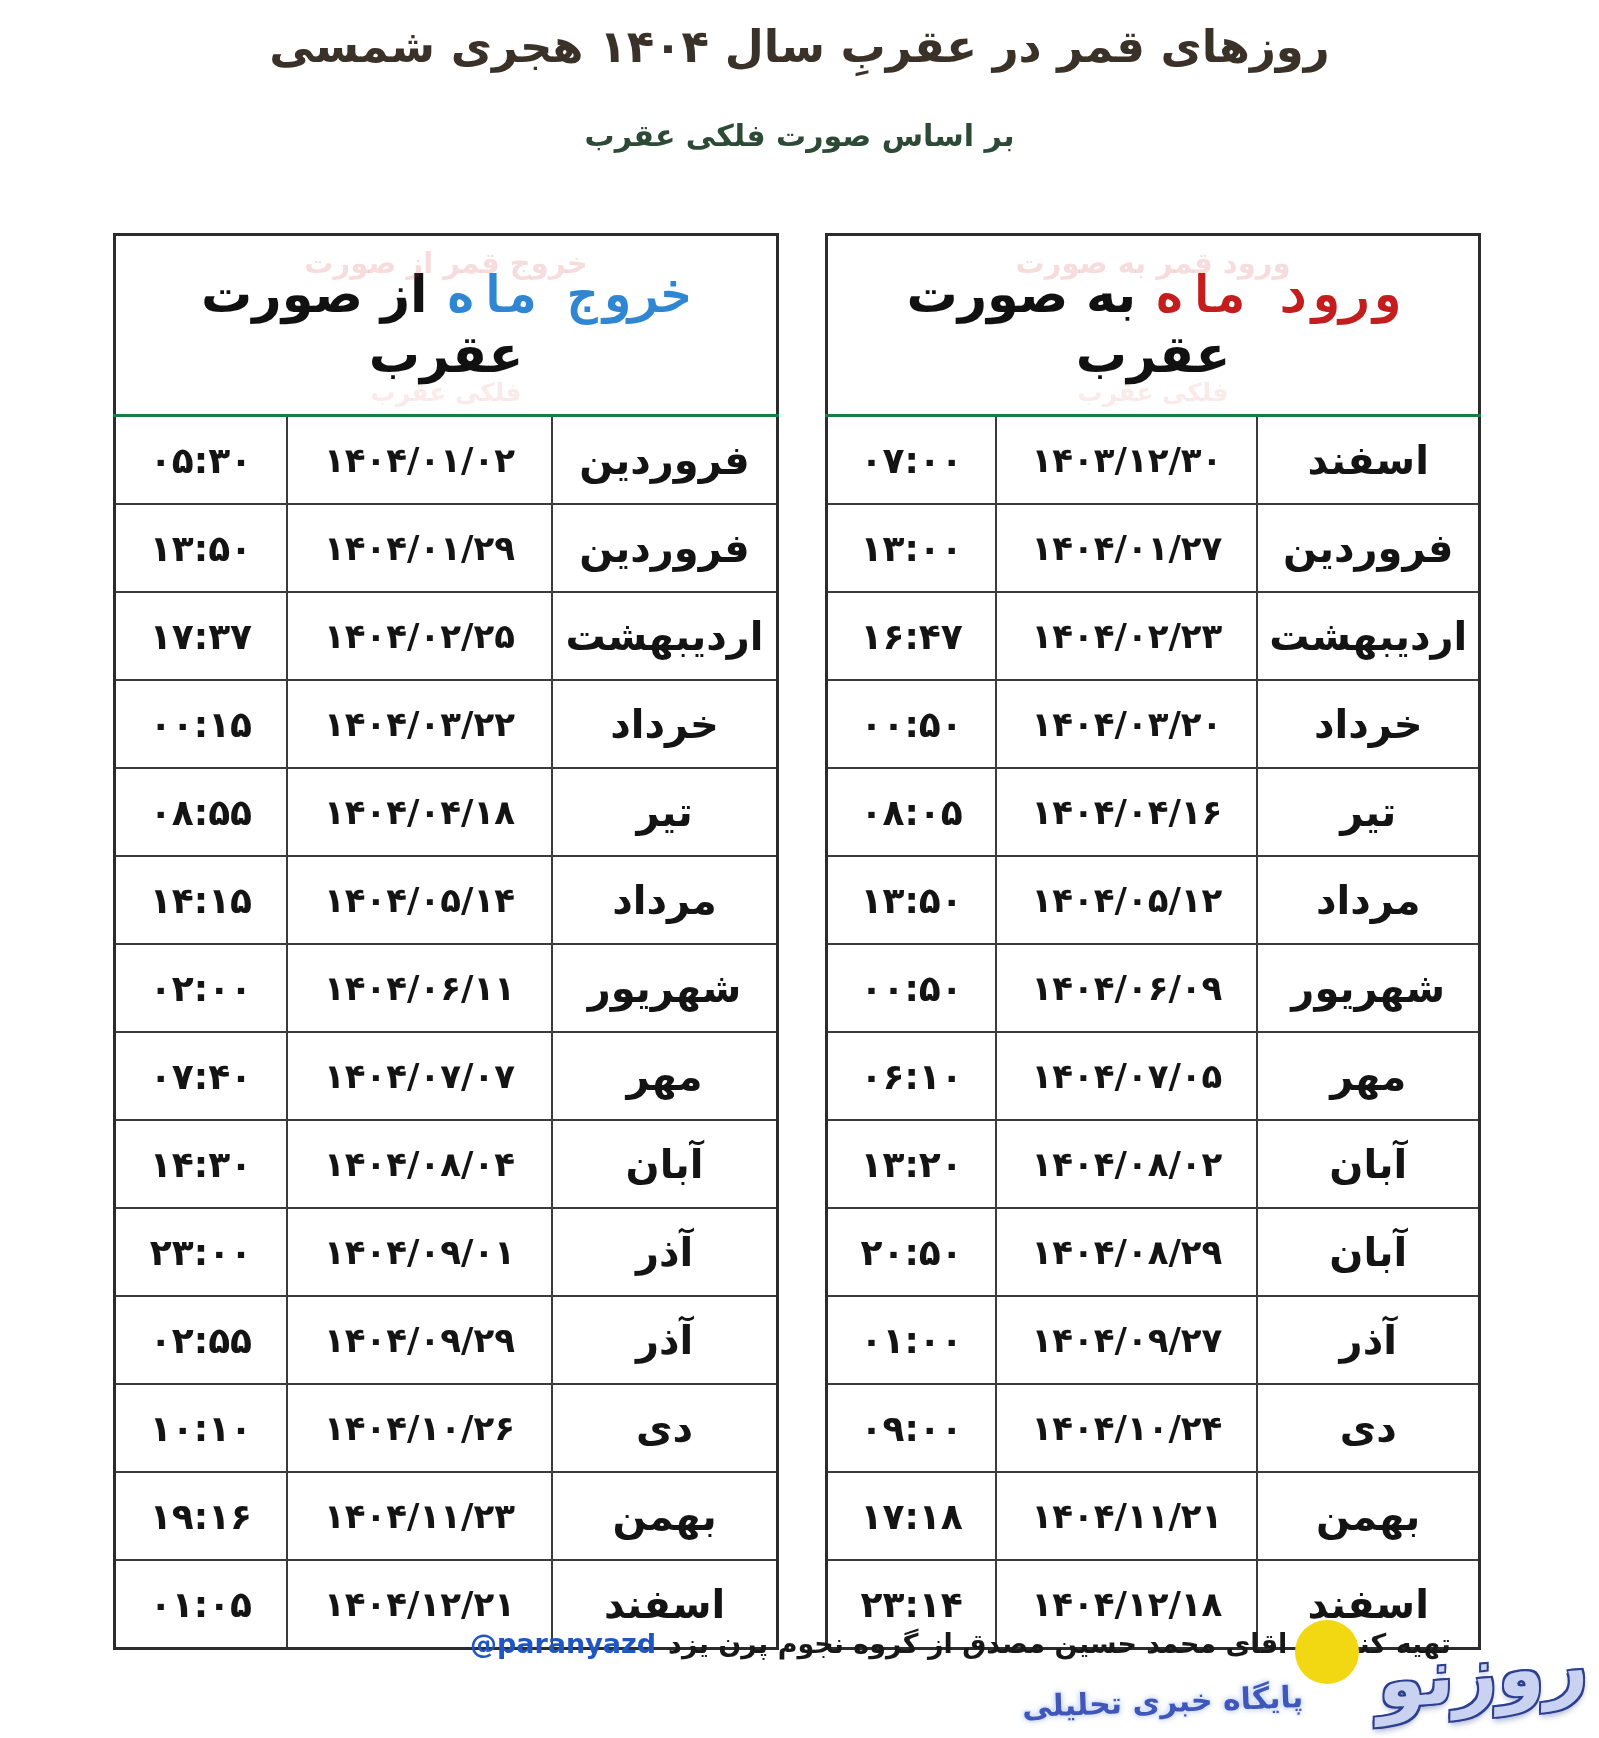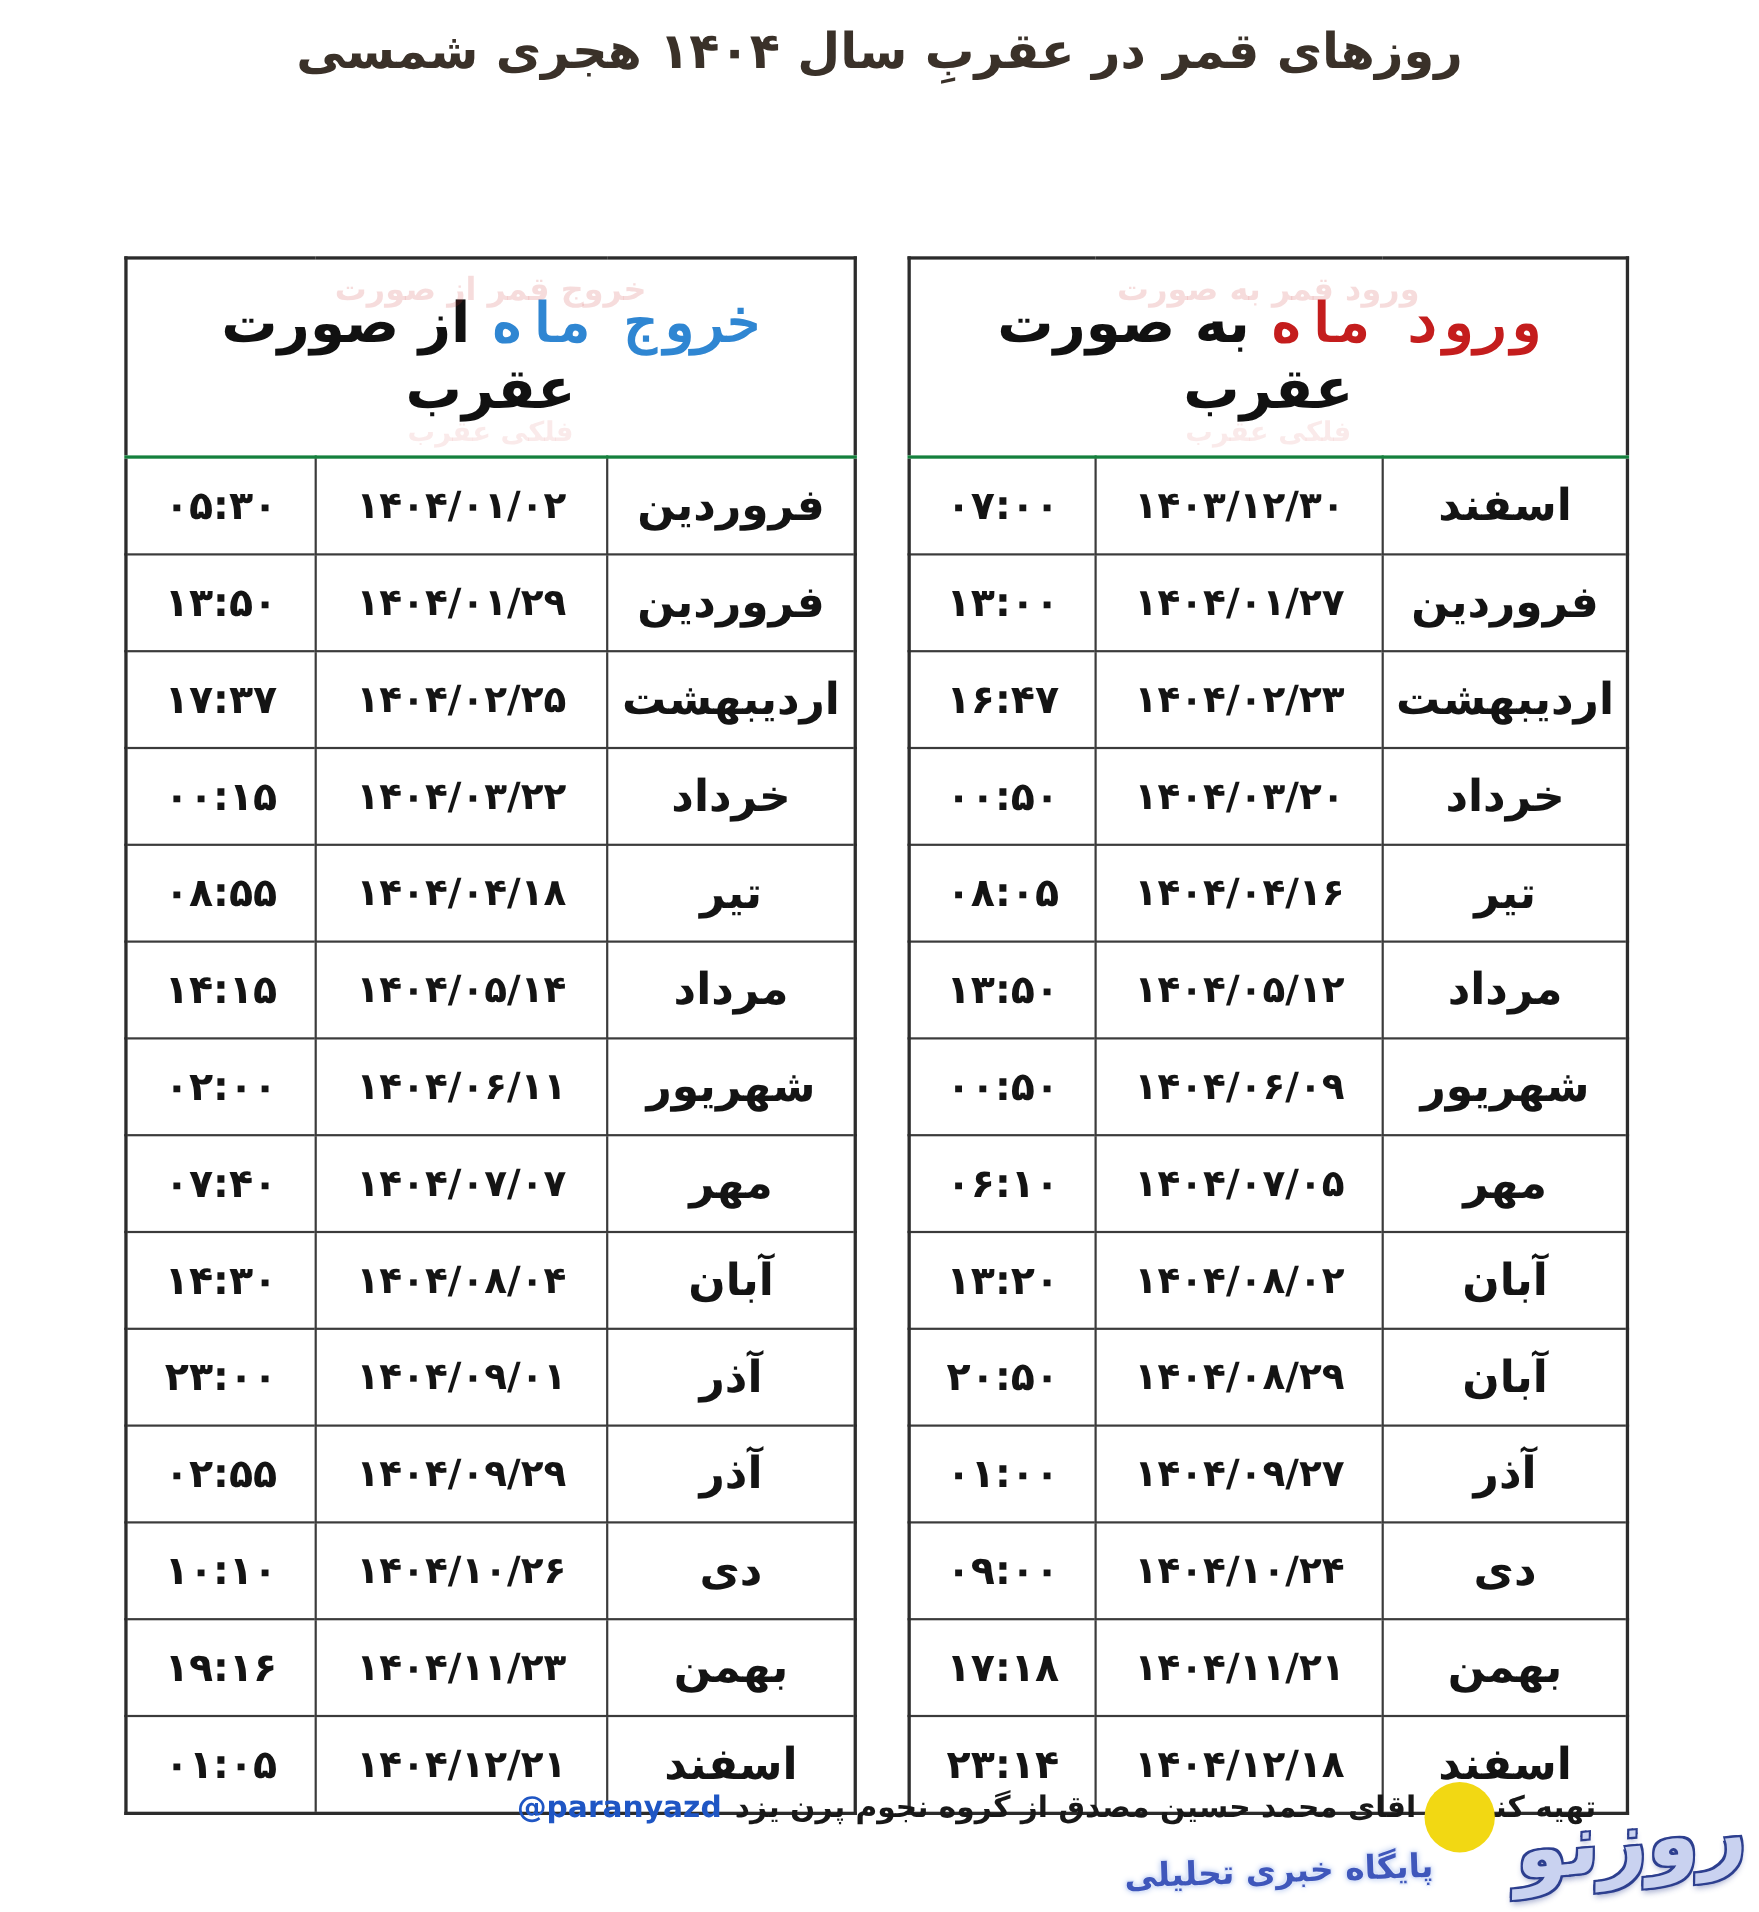--- a/index.html
+++ b/index.html
@@ -111,20 +111,21 @@
     z-index:5;
     white-space:nowrap;
   }
 </style>
 </head>
 <body>
 
 <div class="page">
 
   <div class="page-title">روزهای قمر در عقربِ سال ۱۴۰۴ هجری شمسی</div>
+  <div class="page-subtitle">بر اساس صورت فلکی عقرب</div>
 
   <div class="tables-wrap">
 
     <table class="sched entry">
       <colgroup>
           <col class="c-month">
           <col class="c-date">
           <col class="c-time">
         </colgroup>
       <thead>

